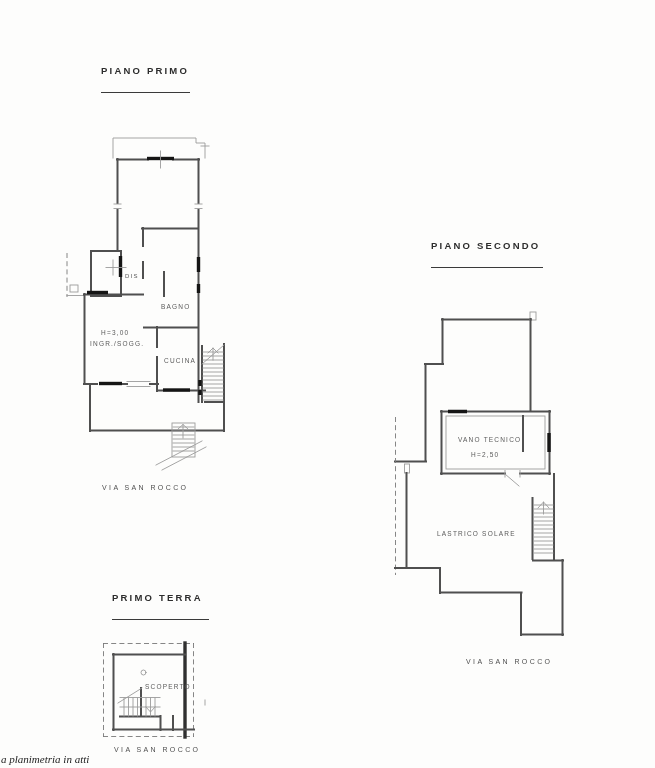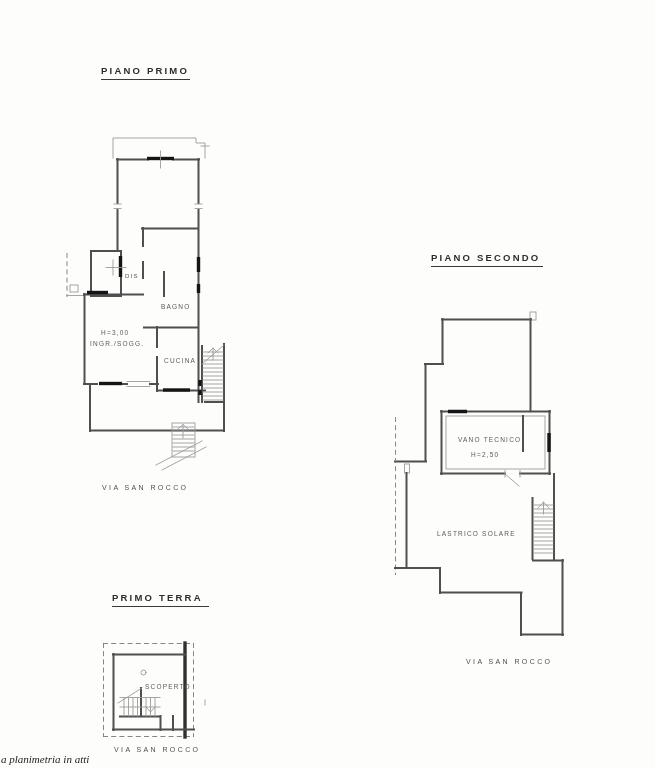--- a/index.html
+++ b/index.html
@@ -5,21 +5,21 @@
   html,body{margin:0;padding:0;background:#e8e8e8;}
   .page{position:relative;width:655px;height:768px;background:#fdfdfc;overflow:hidden;
         font-family:"Liberation Sans",sans-serif;}
   svg{position:absolute;overflow:visible;}
   .w{stroke:#4f4f4f;stroke-width:2;fill:none;stroke-linecap:square;}
   .w2{stroke:#303030;stroke-width:3.4;fill:none;stroke-linecap:square;}
   .t{stroke:#9b9b9b;stroke-width:0.9;fill:none;stroke-linecap:square;}
   .k{stroke:#151515;stroke-width:3.4;fill:none;stroke-linecap:butt;}
   .d{stroke:#787878;stroke-width:0.9;fill:none;stroke-dasharray:5 3.2;}
   .title{position:absolute;font-weight:bold;font-size:9.5px;letter-spacing:2.2px;
-         color:#2d2d2d;border-bottom:1.3px solid #3a3a3a;padding-bottom:3px;white-space:nowrap;}
+         color:#2d2d2d;border-bottom:1.3px solid #3a3a3a;padding-bottom:16px;white-space:nowrap;}
   .room{position:absolute;font-size:6.5px;letter-spacing:1.2px;color:#5a5a5a;white-space:nowrap;}
   .small{font-size:6px;}
   .street{position:absolute;font-size:7px;letter-spacing:2.4px;color:#4f4f4f;white-space:nowrap;}
   .note{position:absolute;font-family:"Liberation Serif",serif;font-size:11px;color:#222;white-space:nowrap;font-style:italic;}
 </style>
 </head>
 <body>
 
 <div class="page">
 
@@ -83,21 +83,21 @@
     </g>
   </svg>
 
   <div class="room small" style="left:125px;top:273px">DIS</div>
   <div class="room" style="left:161px;top:303px">BAGNO</div>
   <div class="room" style="left:101px;top:329px">H=3,00</div>
   <div class="room" style="left:90px;top:340px">INGR./SOGG.</div>
   <div class="room" style="left:164px;top:357px">CUCINA</div>
   <div class="street" style="left:102px;top:484px">VIA SAN ROCCO</div>
 
-  <div class="title" style="left:431px;top:252px;width:112px">PIANO SECONDO</div>
+  <div class="title" style="left:431px;top:240px;width:112px">PIANO SECONDO</div>
 
   <svg style="left:390px;top:305px" width="180" height="345" viewBox="390 305 180 345">
     <g>
       <path class="w" d="M442,319.5 H531"></path>
       <rect class="t" x="530" y="312" width="6" height="8"></rect>
       <path class="w" d="M530.5,319 V411"></path>
       <path class="w" d="M442.5,319 V363 M425,364 H443 M425.5,364 V461 M395,461.5 H426"></path>
       <path class="d" d="M395.5,417 V575"></path>
       <rect class="t" x="404.5" y="464" width="5" height="9"></rect>
       <path class="w" d="M406.5,473 V567"></path>

